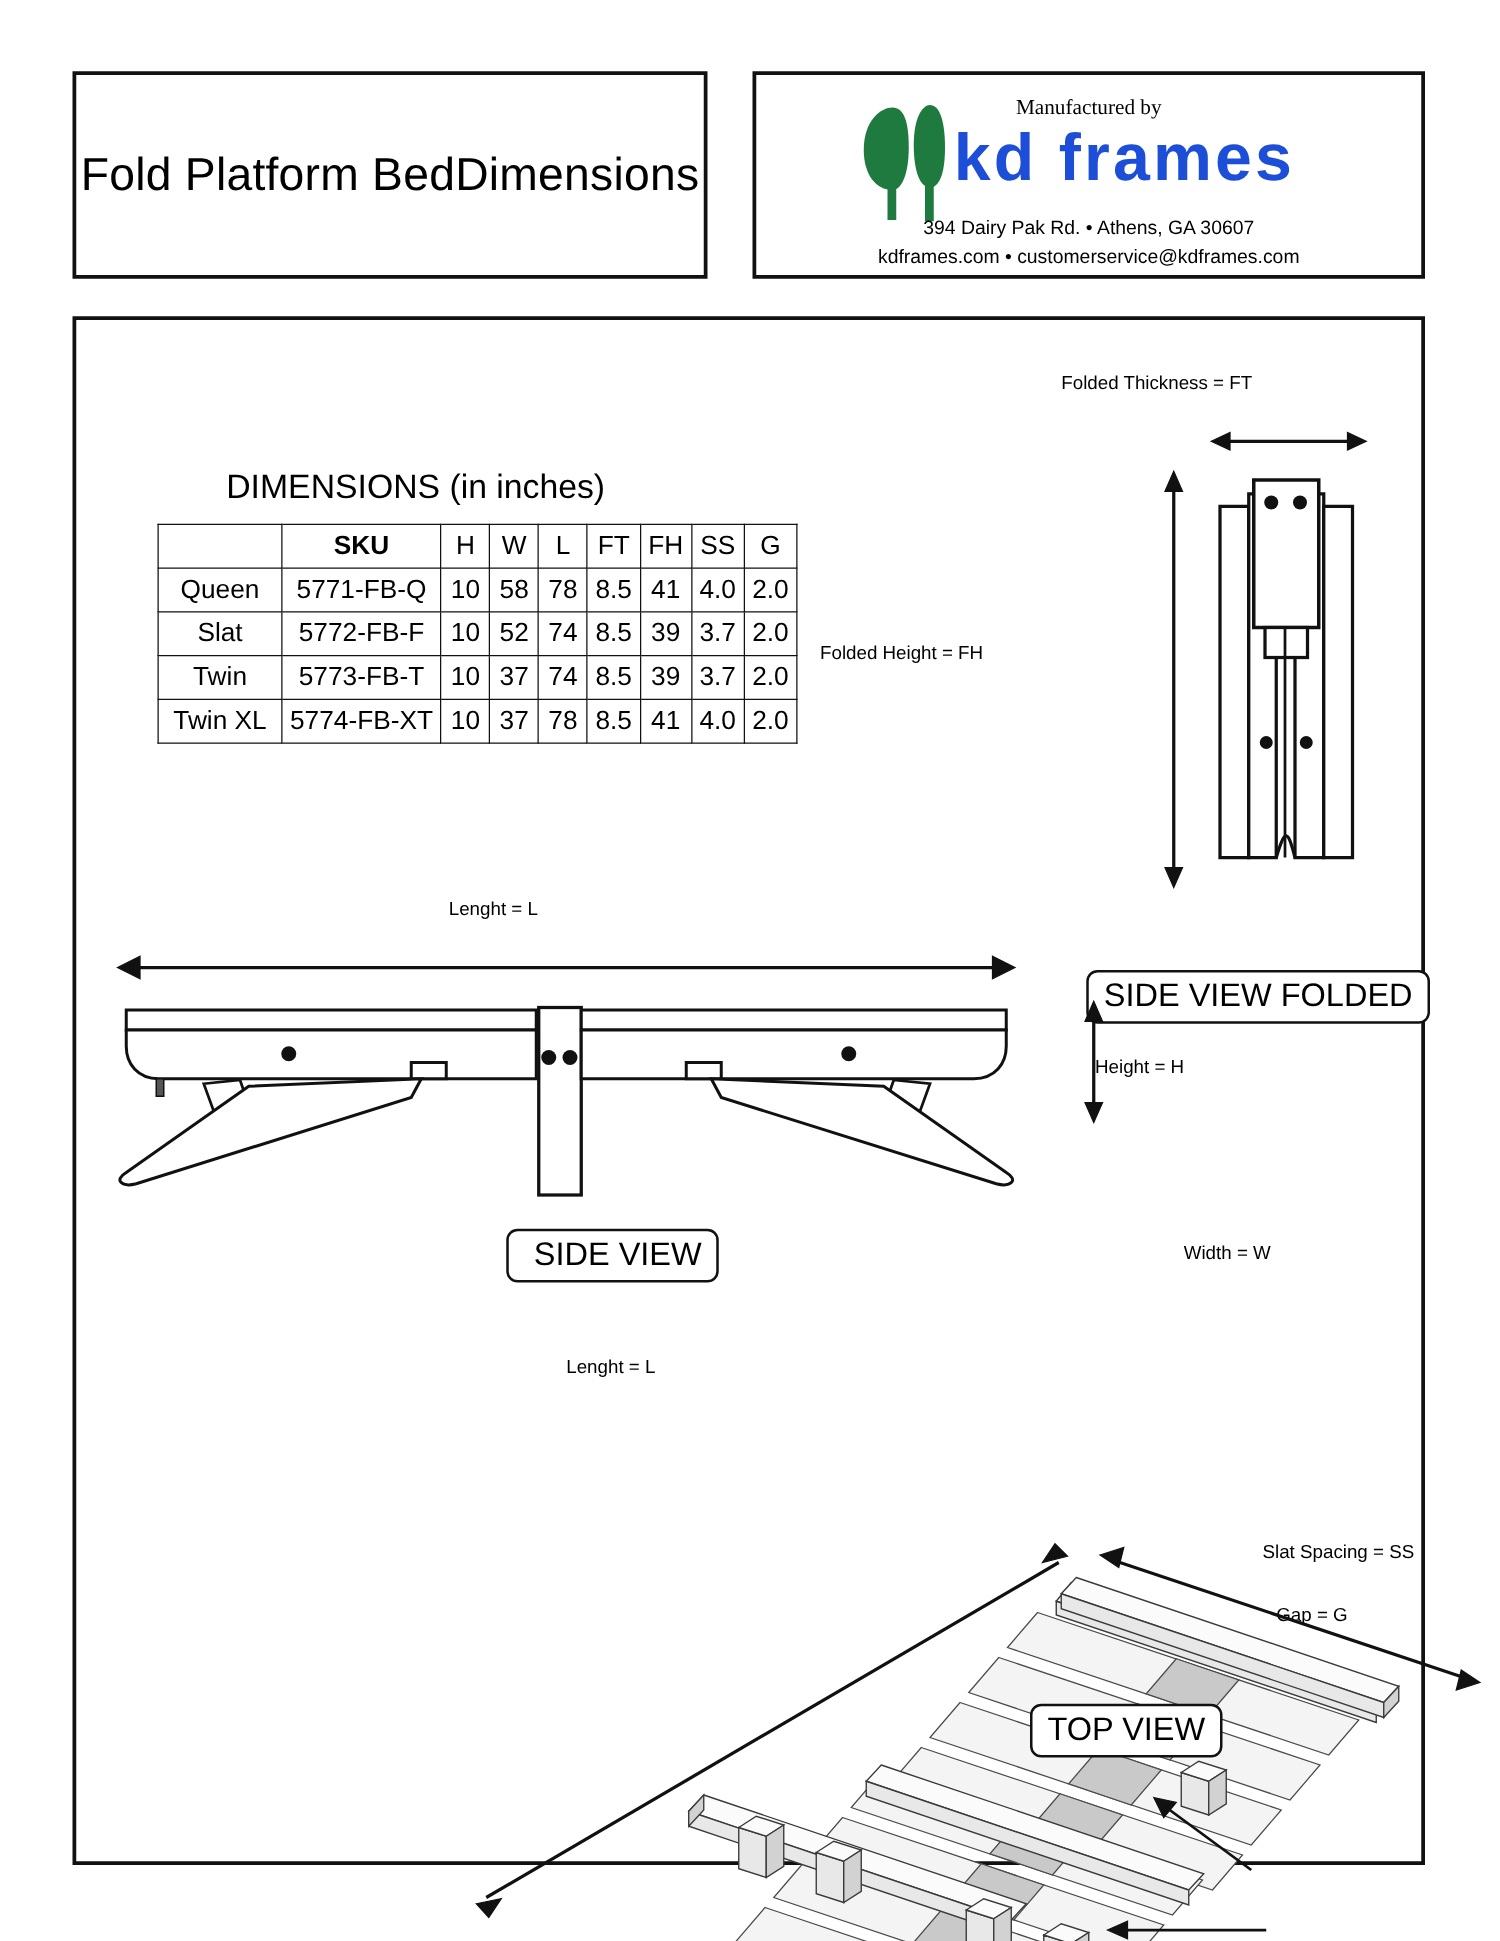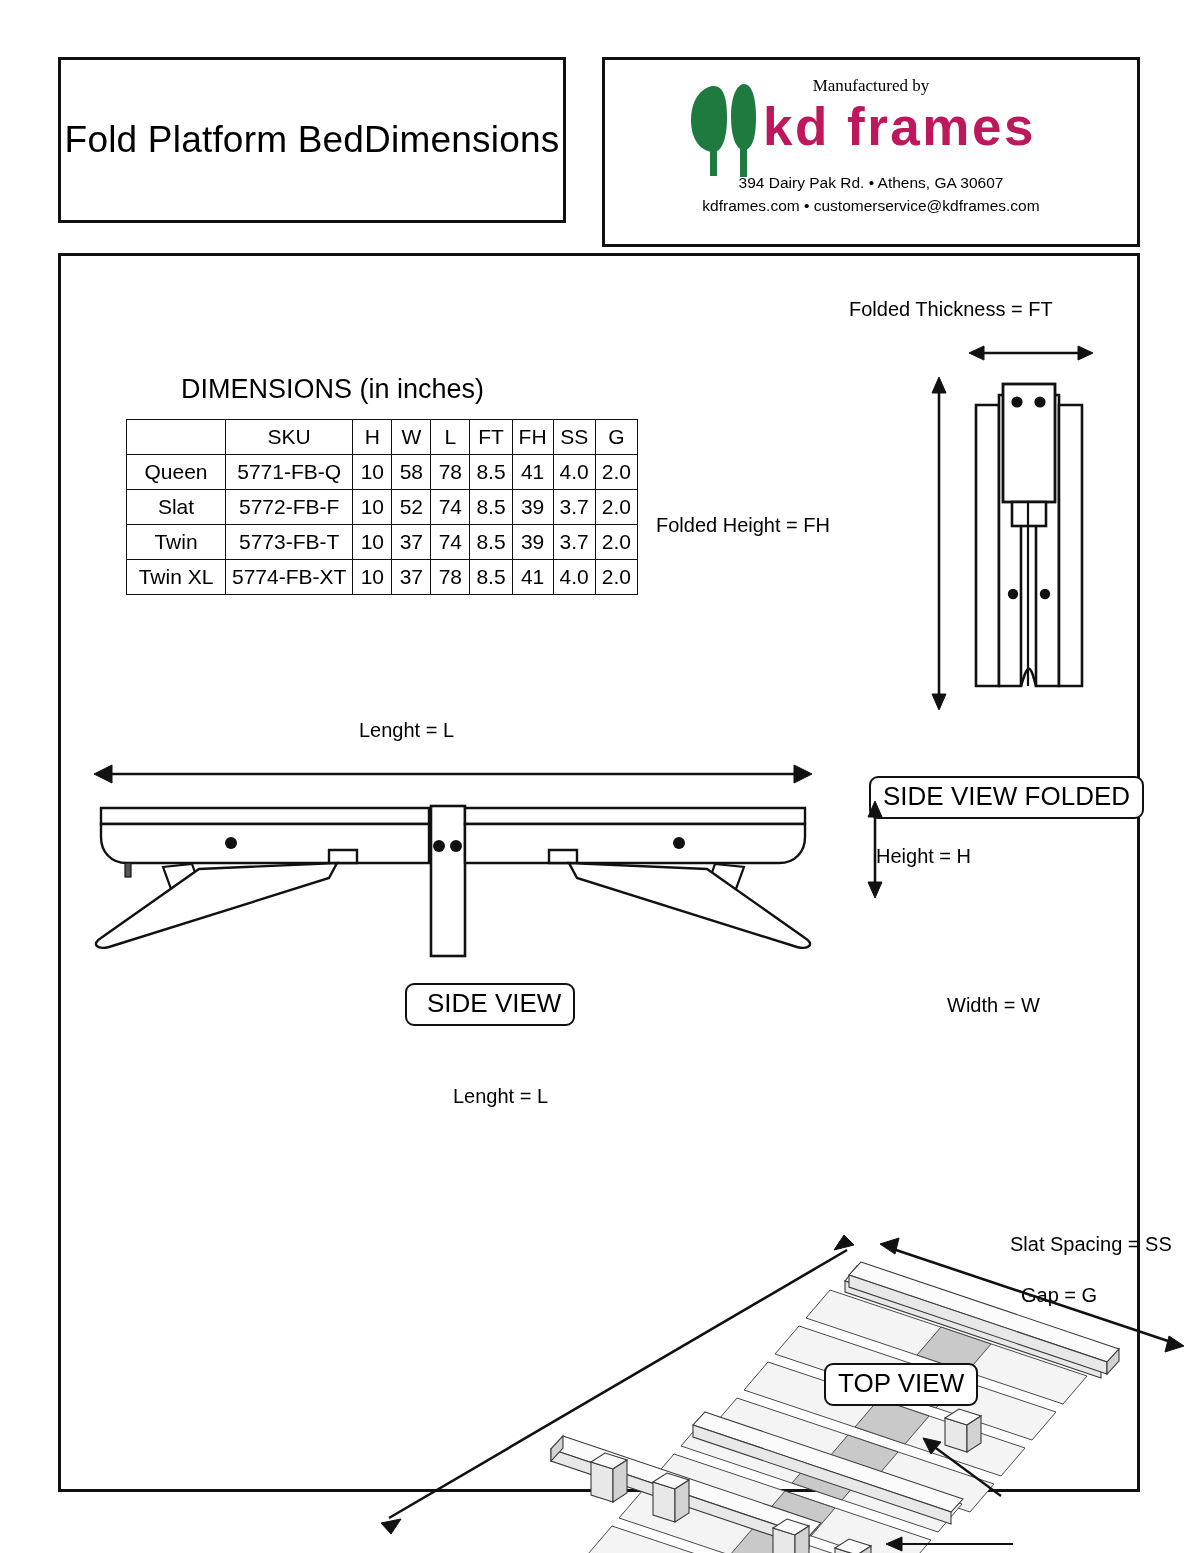--- a/index.html
+++ b/index.html
@@ -36,21 +36,21 @@
     line-height: 1.45;
     letter-spacing: 0.2px;
     white-space: nowrap;
   }
 
   #logo-box {
     position: absolute;
     left: 602px;
     top: 57px;
     width: 538px;
-    height: 190px;
+    height: 166px;
     border: 3px solid #111111;
     box-sizing: border-box;
     background: #ffffff;
   }
   #mfg-by {
     position: absolute;
     left: 0;
     right: 0;
     top: 16px;
     text-align: center;
@@ -119,28 +119,28 @@
   }
   #dims-table td, #dims-table th {
     border: 1.6px solid #111111;
     font-size: 21px;
     font-weight: normal;
     text-align: center;
     padding: 5px 6px;
     white-space: nowrap;
   }
   #dims-table .c-name { min-width: 86px; }
-  #dims-table .c-sku  { min-width: 96px; }
+  #dims-table .c-sku  { min-width: 96px; font-weight: bold; }
   #dims-table .c-num  { min-width: 26px; }
   #dims-table tr:first-child td:first-child { border-top-color: #111; }
 
   
   .lbl {
     position: absolute;
-    font-size: 20px;
+    font-size: 15px;
     white-space: nowrap;
   }
 
   
   .view-cap {
     position: absolute;
     border: 2.5px solid #111111;
     border-radius: 9px;
     background: #ffffff;
     font-size: 26px;
@@ -177,21 +177,21 @@
 
   <svg id="trees" viewBox="0 0 78 100">
 
     <path d="M8 38 C8 14 22 4 31 4 C40 4 44 15 44 36 C44 58 38 70 31 70 C18 70 8 58 8 38 Z" fill="#1f7a3f"></path>
     <rect x="27" y="66" width="7" height="28" fill="#1f7a3f"></rect>
 
     <path d="M48 34 C48 12 55 2 61 2 C68 2 73 13 73 36 C73 58 68 68 61 68 C53 68 48 55 48 34 Z" fill="#1f7a3f"></path>
     <rect x="57" y="64" width="7" height="31" fill="#1f7a3f"></rect>
   </svg>
 
-  <div id="brand" style="color:#be185d">kd frames</div>
+  <div id="brand" style="color:#1d4ed8">kd frames</div>
   <div id="addr1">394 Dairy Pak Rd. • Athens, GA  30607</div>
   <div id="addr2">kdframes.com • customerservice@kdframes.com</div>
 </div>
 
 <div id="main-frame">
 
   <div id="dims-heading">DIMENSIONS (in inches)</div>
 
   <table id="dims-table">
     <tbody>

